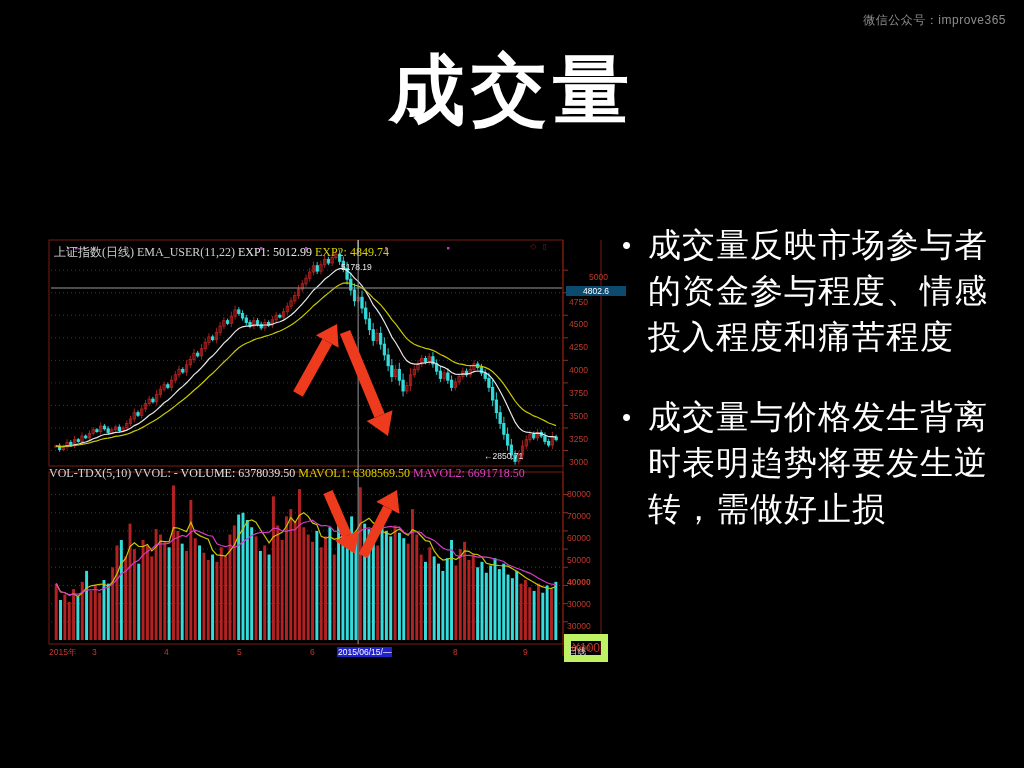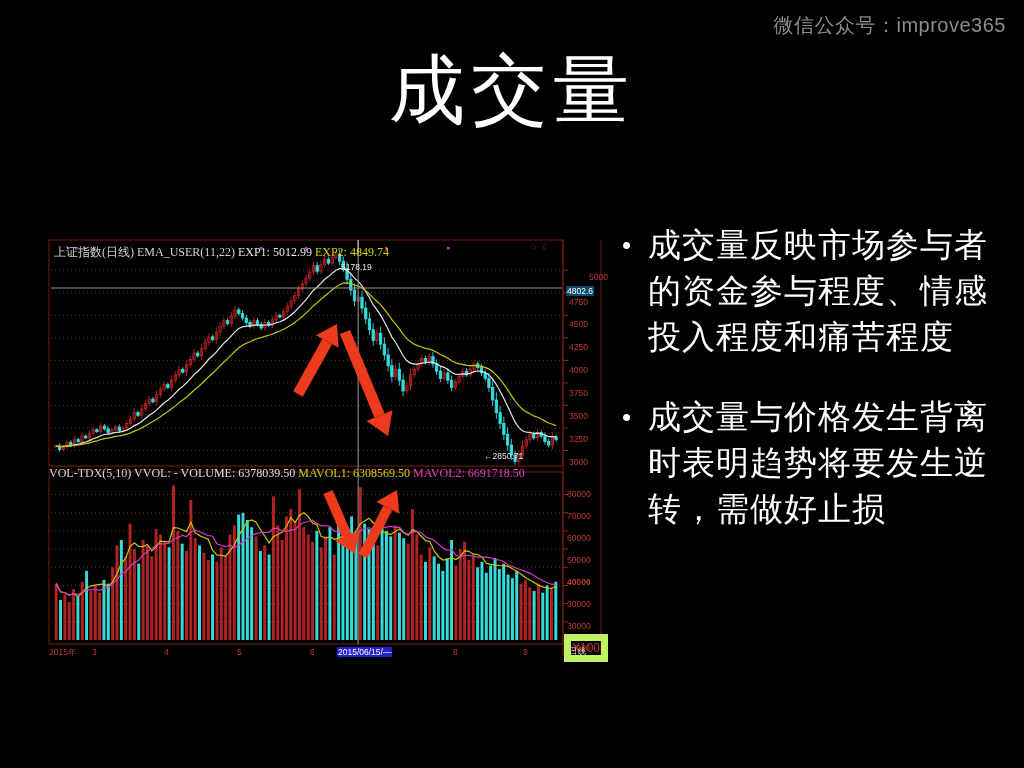--- a/index.html
+++ b/index.html
@@ -1,22 +1,22 @@
 <!DOCTYPE html>
 <html><head>
 <meta charset="utf-8">
 <style>
   html,body{margin:0;padding:0;background:#000;}
   body{width:1024px;height:768px;overflow:hidden;font-family:"Liberation Sans","DejaVu Sans",sans-serif;}
   .slide{position:relative;width:1024px;height:768px;background:#000;}
 
-  .watermark{position:absolute;top:12px;right:18px;color:#8c8c8c;font-size:20px;letter-spacing:.5px;}
+  .watermark{position:absolute;top:12px;right:18px;color:#8c8c8c;font-size:12px;letter-spacing:.5px;}
 
   .title{position:absolute;top:52px;left:0;width:1024px;text-align:center;color:#fff;
-         font-size:76px;line-height:1;font-weight:400;letter-spacing:6px;}
+         font-size:76px;line-height:1;font-weight:700;letter-spacing:6px;}
 
   
   .bullets{position:absolute;left:622px;top:222px;width:392px;color:#fff;}
   .bullet{display:flex;align-items:flex-start;margin-bottom:34px;}
   .bullet .dot{flex:0 0 auto;width:26px;font-size:26px;line-height:46px;color:#fff;text-align:left;}
   .bullet .btxt{font-size:33px;line-height:46px;letter-spacing:1px;color:#fff;font-family:Liberation Serif, serif;}
 
   
   .chart{position:absolute;left:45px;top:236px;width:562px;height:424px;background:#000;}
   .chart svg{display:block;}
@@ -25,21 +25,21 @@
   .hdr1{left:9px;top:8px;color:#cfcfcf;}
   .hdr1 .exp1{color:#e8e8e8;}
   .hdr1 .exp2{color:#d6d000;}
   .hdr2{left:4px;top:230px;color:#d8d8d8;}
   .hdr2 .vol{color:#e0e0e0;}
   .hdr2 .mv1{color:#d6d000;}
   .hdr2 .mv2{color:#e040c8;}
 
   .axlbl{position:absolute;font-size:8.5px;color:#c0392b;text-align:left;}
   .axlbl.v{color:#c0392b;}
-  .pricebadge{position:absolute;background:#0c4a6e;color:#fff;font-size:8.5px;padding:0 1px;letter-spacing:0;}
+  .pricebadge{position:absolute;background:#0c4a6e;color:#fff;font-size:8.5px;padding:0 17px;letter-spacing:0;}
   .peaklbl{position:absolute;color:#e6e6e6;font-size:8.5px;}
   .lowlbl{position:absolute;color:#e6e6e6;font-size:8.5px;}
   .xlbl{position:absolute;font-size:8.5px;color:#c0392b;}
   .datebadge{position:absolute;background:#2222cc;color:#fff;font-size:8.5px;padding:0 1px;}
   .x100{position:absolute;font-size:12px;color:#c0392b;border:7px solid #bef264;padding:0 1px;}
   .daily{position:absolute;font-size:8.5px;color:#d8d8d8;}
   .wctrl{position:absolute;font-size:8px;color:#7a1a10;letter-spacing:2px;}
 </style>
 </head>
 <body>

